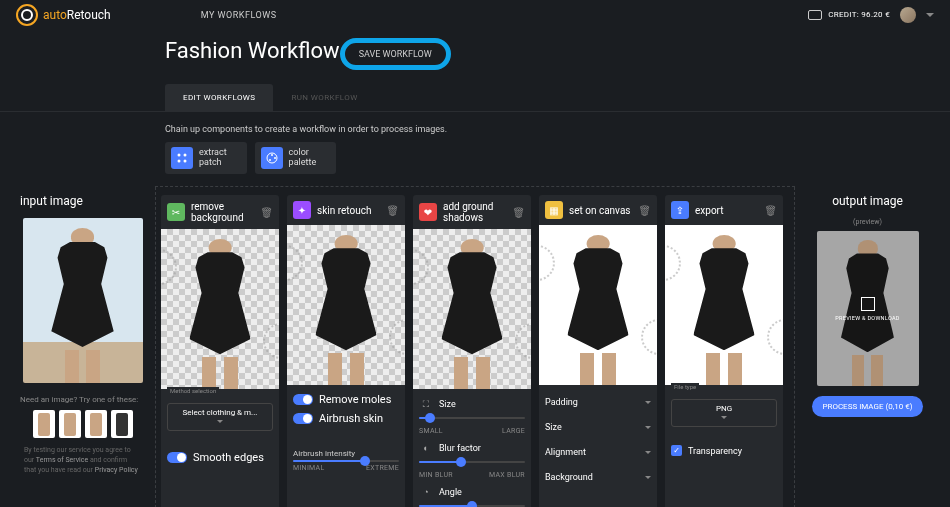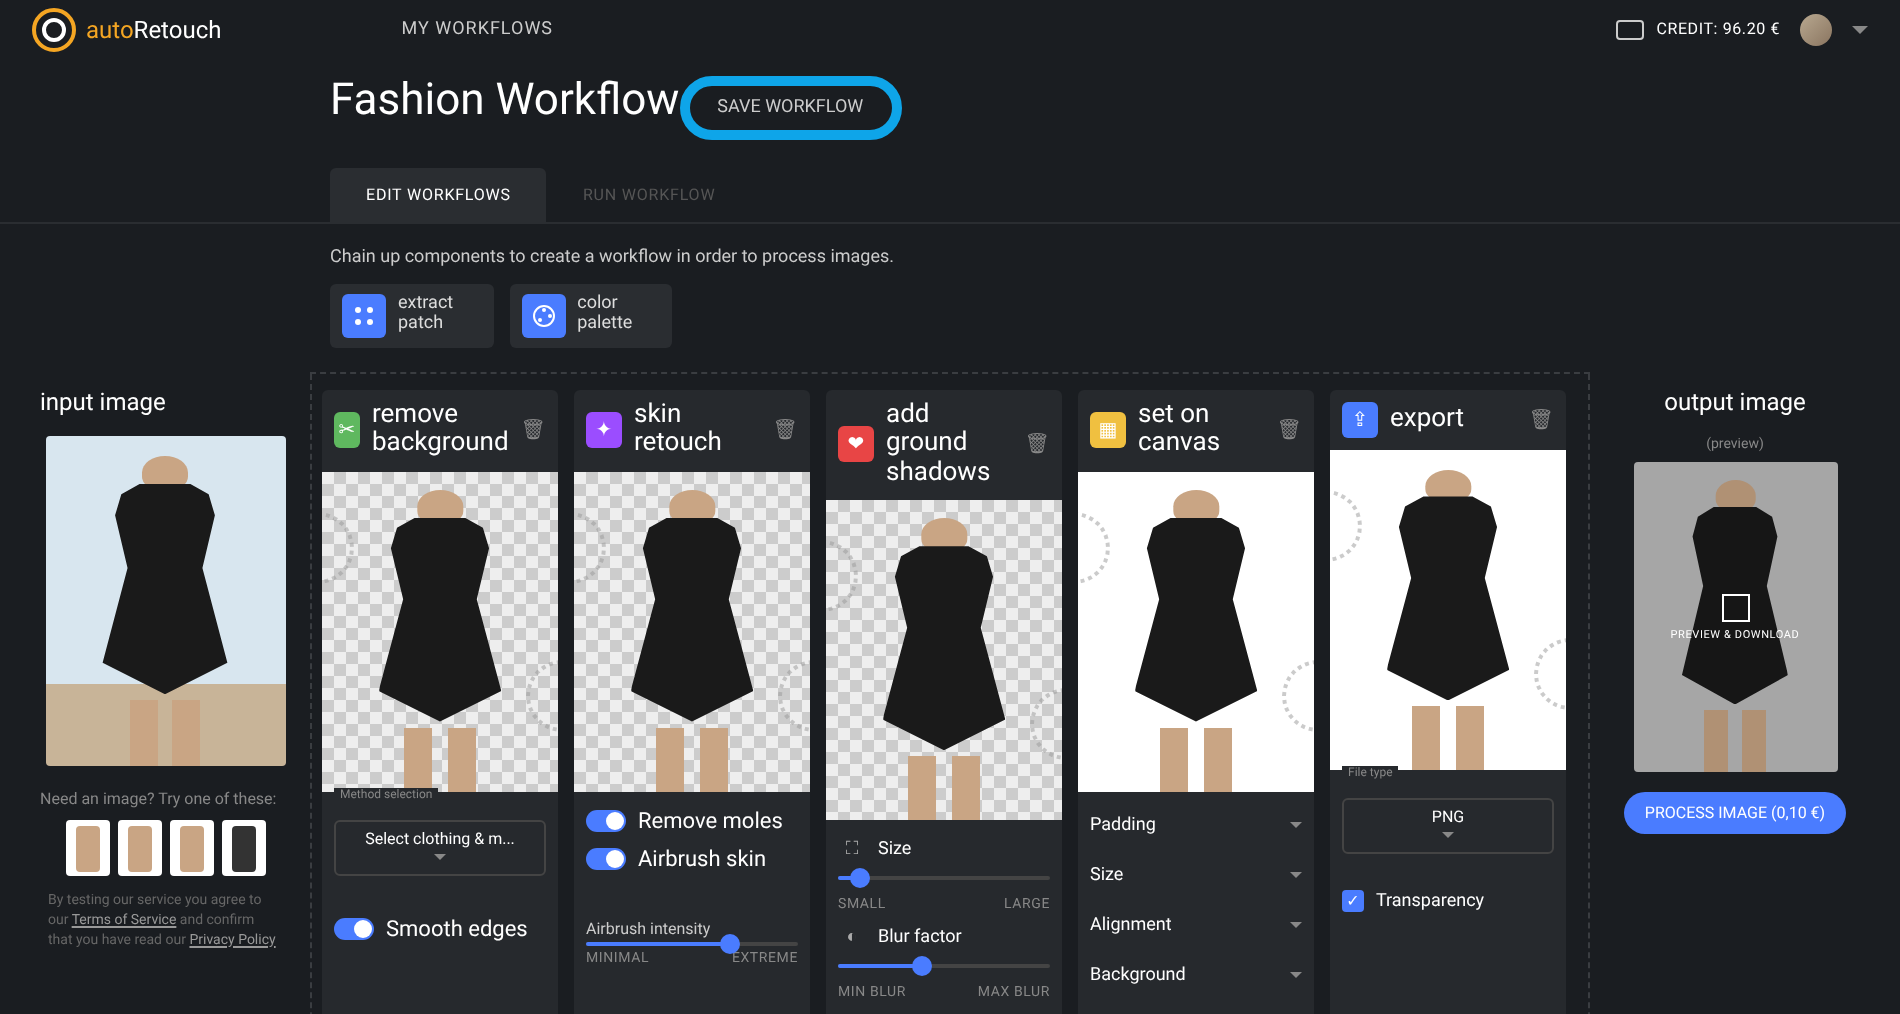--- a/index.html
+++ b/index.html
@@ -39,31 +39,31 @@
 .dress-fig::before { content:''; position:absolute; top:0; left:35%; width:30%; height:12%; background:#c9a584; border-radius:50% 50% 40% 40%; }
 .dress-fig::after { content:''; position:absolute; top:10%; left:10%; width:80%; height:75%; background:#1a1a1a; clip-path: polygon(30% 0, 70% 0, 85% 5%, 90% 15%, 80% 40%, 100% 85%, 50% 100%, 0 85%, 20% 40%, 10% 15%, 15% 5%); }
 .legs { position:absolute; bottom:0; left:35%; width:12%; height:20%; background:#c9a584; }
 .legs2 { position:absolute; bottom:0; left:53%; width:12%; height:20%; background:#c9a584; }
 .side-hint { font-size: 8px; color: #888; margin-bottom: 6px; }
 .thumbs { display: flex; justify-content: center; gap: 4px; margin-bottom: 8px; }
 .thumb { width: 22px; height: 28px; background: #fff; border-radius: 2px; position: relative; overflow: hidden; }
 .thumb::before { content:''; position:absolute; inset: 3px 5px 2px; background:#c9a584; border-radius: 2px; }
 .thumb.dark::before { background:#333; }
 .legal { font-size: 7px; color: #666; line-height: 1.4; padding: 0 4px; }
-.legal .link { color: #999; text-decoration: underline; }
+.legal .link { color: #999; }
 .canvas-area { flex: 1; display: flex; gap: 8px; overflow: hidden; border-top: 1px dashed #3a3d41; border-bottom: 1px dashed #3a3d41; padding: 8px 6px 0; position: relative; }
 .canvas-area::before, .canvas-area::after { content:''; position:absolute; top:0; bottom:0; width:0; border-left:1px dashed #3a3d41; }
 .canvas-area::before { left:0; }
 .canvas-area::after { right:0; }
 .card { width: 118px; background: #26292d; border-radius: 3px; display: flex; flex-direction: column; flex-shrink: 0; overflow: hidden; }
 .card-head { display: flex; align-items: center; gap: 6px; padding: 6px; }
 .card-icon { width: 18px; height: 18px; border-radius: 3px; display: flex; align-items: center; justify-content: center; font-size: 10px; color: #fff; }
 .ci-green { background: #5fb85f; } .ci-purple { background: #9b4dff; } .ci-red { background: #e84545; }
 .ci-yellow { background: #f0c040; } .ci-blue { background: #4a7cff; }
-.card-title { font-size: 13px; line-height: 1.1; flex: 1; }
+.card-title { font-size: 10px; line-height: 1.1; flex: 1; }
 .del { color: #888; font-size: 10px; cursor: pointer; }
 .card-img { height: 160px; position: relative; }
 .checker { background-image: linear-gradient(45deg,#ccc 25%,transparent 25%),linear-gradient(-45deg,#ccc 25%,transparent 25%),linear-gradient(45deg,transparent 75%,#ccc 75%),linear-gradient(-45deg,transparent 75%,#ccc 75%); background-size: 12px 12px; background-position: 0 0,0 6px,6px -6px,-6px 0; background-color: #eee; }
 .white-bg { background: #fff; }
 .swirl { position:absolute; width:36px; height:36px; border:2px dotted #999; border-radius:50%; opacity:0.5; }
 .swirl.s1 { top:20px; left:-20px; } .swirl.s2 { bottom:30px; right:-20px; }
 .card-body { padding: 8px 6px 6px; display: flex; flex-direction: column; gap: 6px; }
 .select { border: 1px solid #444; border-radius: 3px; padding: 4px 6px; display: flex; justify-content: space-between; align-items: center; font-size: 8px; flex-direction: column; }
 .select-label { font-size: 6px; color: #888; position: absolute; margin-top: -16px; background: #26292d; padding: 0 3px; }
 .select-wrap { position: relative; margin-top: 6px; }

